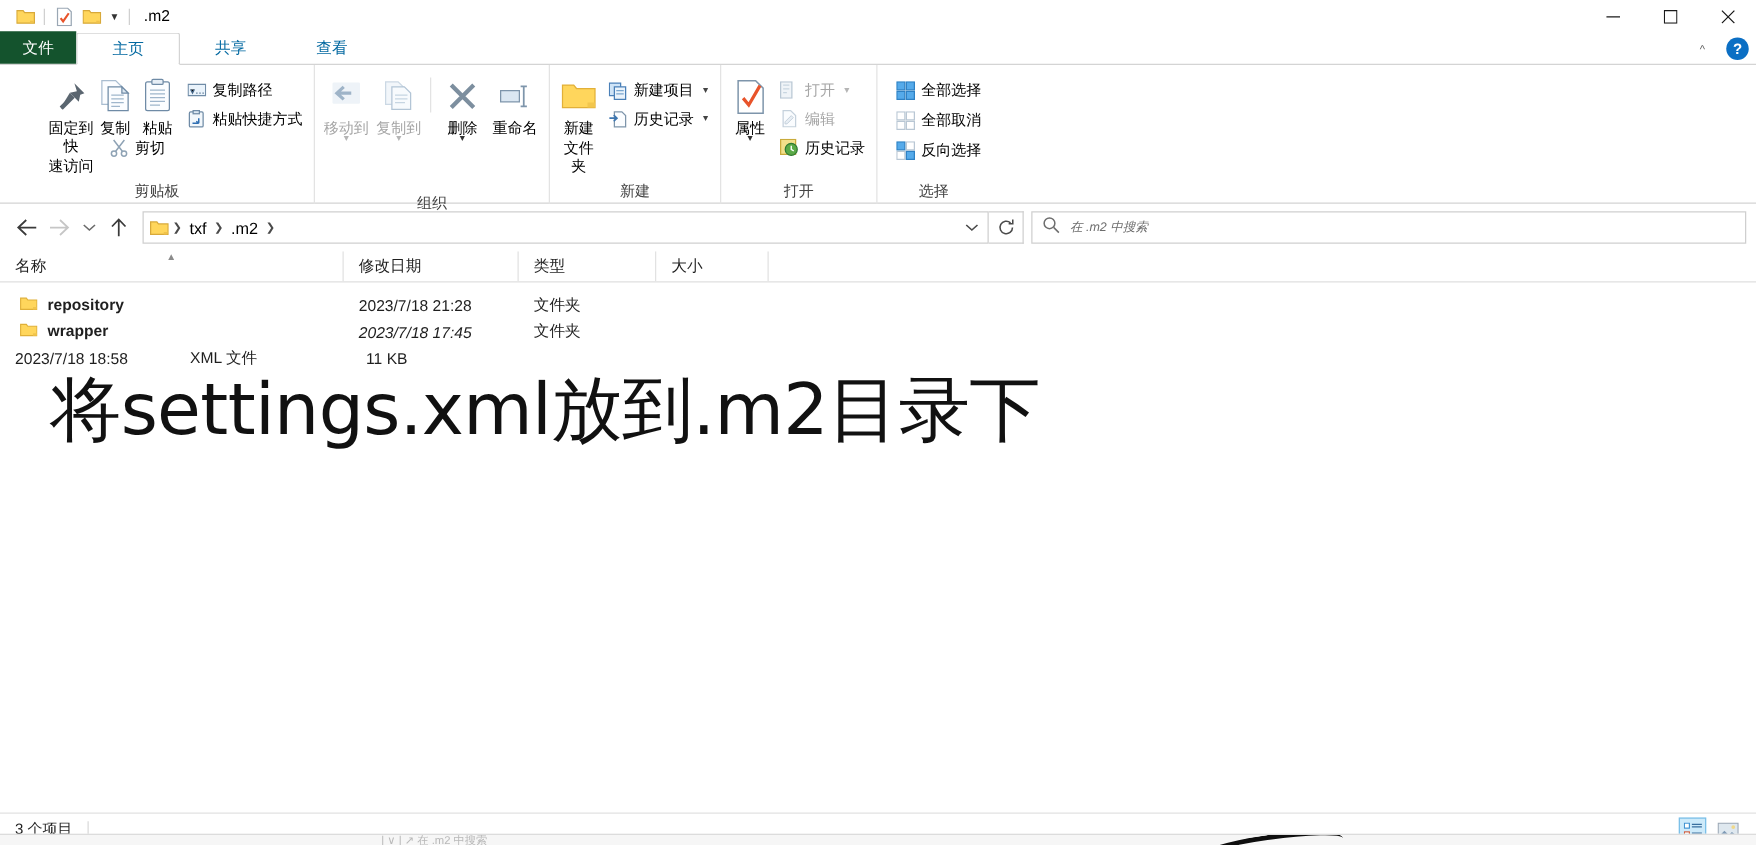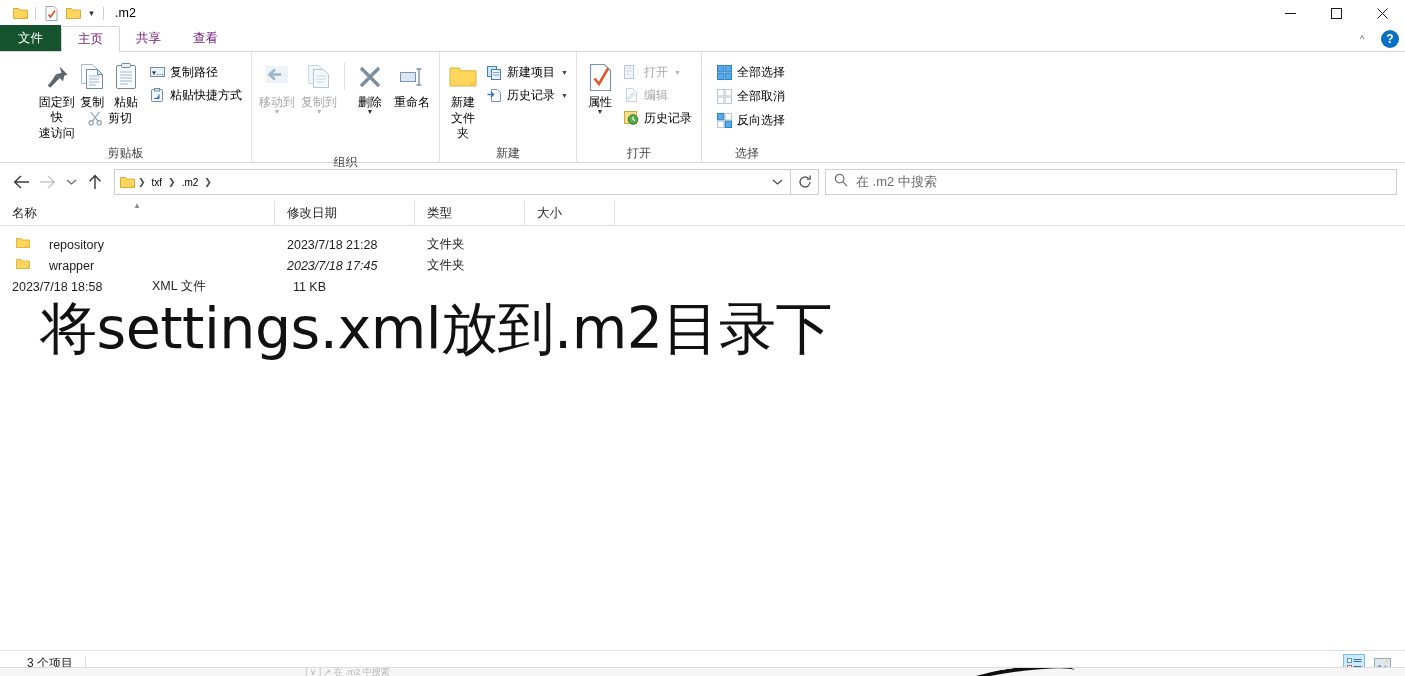--- a/index.html
+++ b/index.html
@@ -73,25 +73,25 @@
     height: 26px;
     display: flex;
     align-items: flex-end;
     background: #ffffff;
     position: relative;
     flex: 0 0 26px;
     border-bottom: 1px solid #d4d4d4;
   }
   .tab {
     height: 26px;
-    padding: 0 16px;
+    padding: 0 28px;
     display: flex;
     align-items: center;
     font-size: 12.5px;
-    color: #701a75;
+    color: #0369a1;
     position: relative;
     cursor: default;
   }
   .tab.file-tab {
     background: #14532d;
     color: #fff;
     padding: 0 18px;
     height: 26px;
   }
   .tab.active {
@@ -233,21 +233,21 @@
     border: 1px solid #cfcfcf;
     background: #fff;
     display: flex;
     align-items: center;
     margin-left: 6px;
     padding-left: 5px;
     position: relative;
   }
   .crumb-icon { width: 17px; display:flex; align-items:center; }
   .crumb {
-    font-size: 10px;
+    font-size: 13px;
     color: #000;
     padding: 0 5px;
     height: 22px;
     display: flex; align-items: center;
     cursor: default;
   }
   .crumb-sep {
     font-size: 9px;
     color: #4a4a4a;
     padding: 0 1px;
@@ -272,22 +272,23 @@
     height: 26px;
     border: 1px solid #cfcfcf;
     margin-left: 6px;
     display: flex;
     align-items: center;
     padding-left: 8px;
     gap: 8px;
     background: #fff;
   }
   .search-ph {
-    font-size: 13px;
+    font-size: 10px;
     color: #6d6d6d;
+    font-style: italic;
   }
 
   
   .content-area {
     flex: 1;
     display: flex;
     flex-direction: column;
     position: relative;
     background: #fff;
     overflow: hidden;
@@ -321,22 +322,23 @@
   .rows { position: relative; }
   .frow {
     height: 21px;
     display: flex;
     align-items: center;
     font-size: 12.5px;
     color: #1f1f1f;
     cursor: default;
   }
   .cell-name {
-    display: flex; align-items: flex-end; gap: 19px;
+    display: flex; align-items: flex-start; gap: 8px;
     padding-left: 16px;
+    font-weight: bold;
   }
   .cell { padding-left: 12px; }
   .cell.num { text-align: right; padding-right: 14px; padding-left: 0; }
 
   .annotation {
     position: absolute;
     left: 40px;
     top: 99px;
     font-size: 57px;
     color: #111;
@@ -345,21 +347,21 @@
     white-space: nowrap;
     line-height: 1;
   }
 
   
   .statusbar {
     height: 26px;
     border-top: 1px solid #e2e2e2;
     display: flex;
     align-items: center;
-    padding-left: 27px;
+    padding-left: 12px;
     font-size: 12px;
     color: #1f1f1f;
     background: #fff;
     flex: 0 0 26px;
     position: relative;
   }
   .status-sep {
     width: 1px; height: 14px; background: #dadada; margin-left: 12px;
   }
   .view-toggles {

